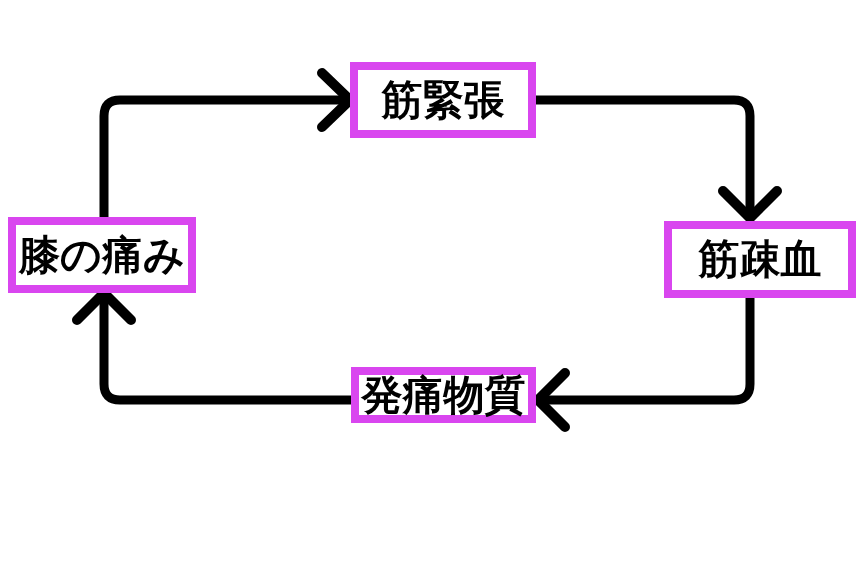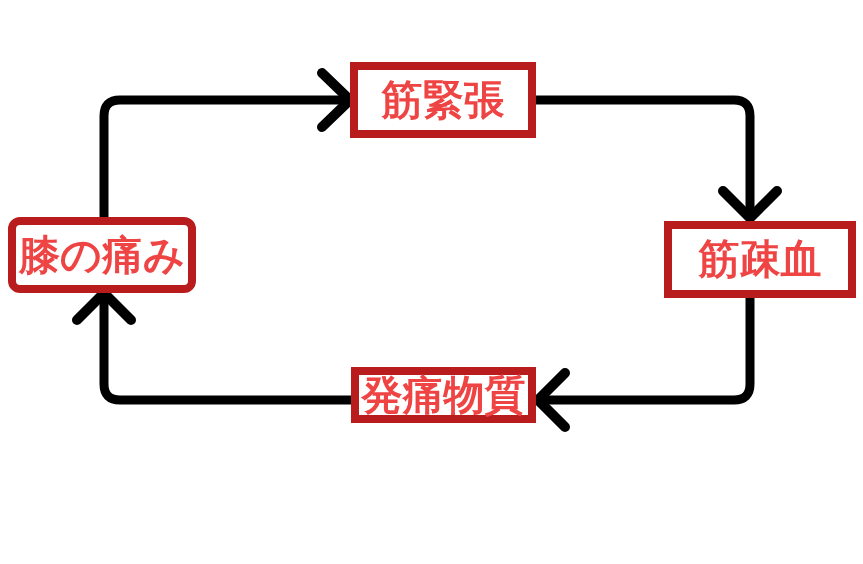--- a/index.html
+++ b/index.html
@@ -19,34 +19,34 @@
     position: absolute;
     left: 0;
     top: 0;
     width: 863px;
     height: 564px;
   }
   .node {
     position: absolute;
     box-sizing: border-box;
     background: #ffffff;
-    border: 8px solid #b91c1c;
+    border: 8px solid #d946ef;
     display: flex;
     align-items: center;
     justify-content: center;
     font-weight: bold;
     font-size: 41px;
     line-height: 1;
-    color: #ef4444;
+    color: #000000;
     white-space: nowrap;
   }
   #node-muscle-tension  { left: 350px; top: 62px;  width: 186px; height: 76px; }
   #node-muscle-ischemia { left: 664px; top: 221px; width: 192px; height: 77px; }
   #node-pain-substance  { left: 351px; top: 367px; width: 185px; height: 56px; }
-  #node-knee-pain       { left: 8px;   top: 217px; width: 188px; height: 76px; border-radius: 12px; }
+  #node-knee-pain       { left: 8px;   top: 217px; width: 188px; height: 76px; }
 </style>
 </head>
 <body>
 
 <div id="canvas">
 
   <svg id="connectors" viewBox="0 0 863 564" xmlns="http://www.w3.org/2000/svg" fill="none" stroke="#000000">
 
     <path d="M 104 219 L 104 116 Q 104 100 120 100 L 346 100" stroke-width="9"></path>
     <polyline points="322,73 350,100 322,127" stroke-width="10" stroke-linecap="round" stroke-linejoin="miter"></polyline>

